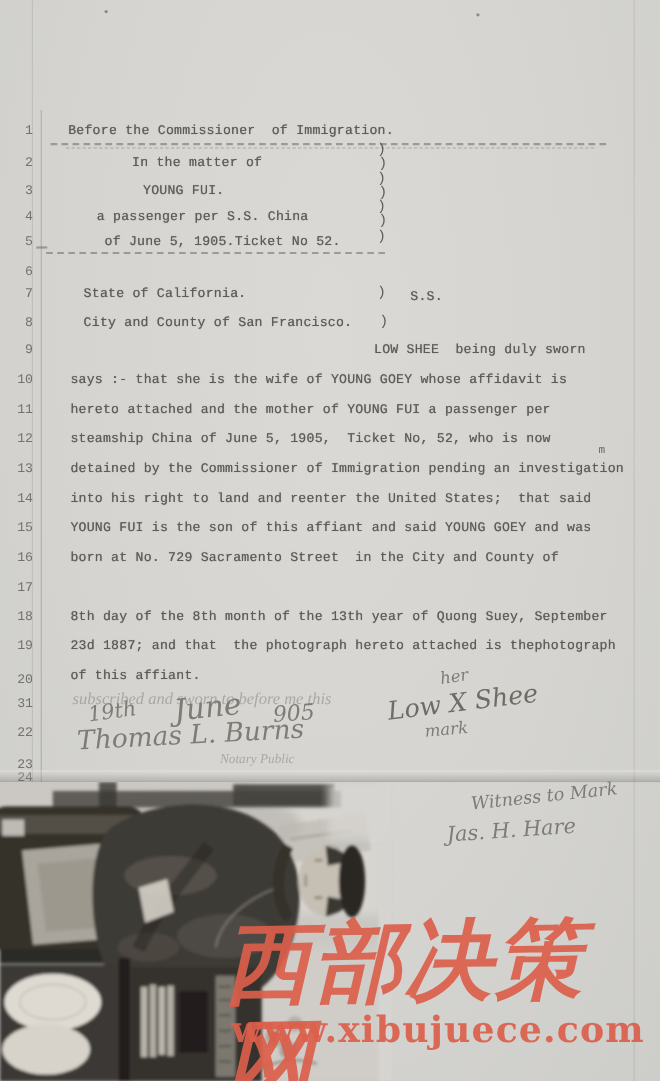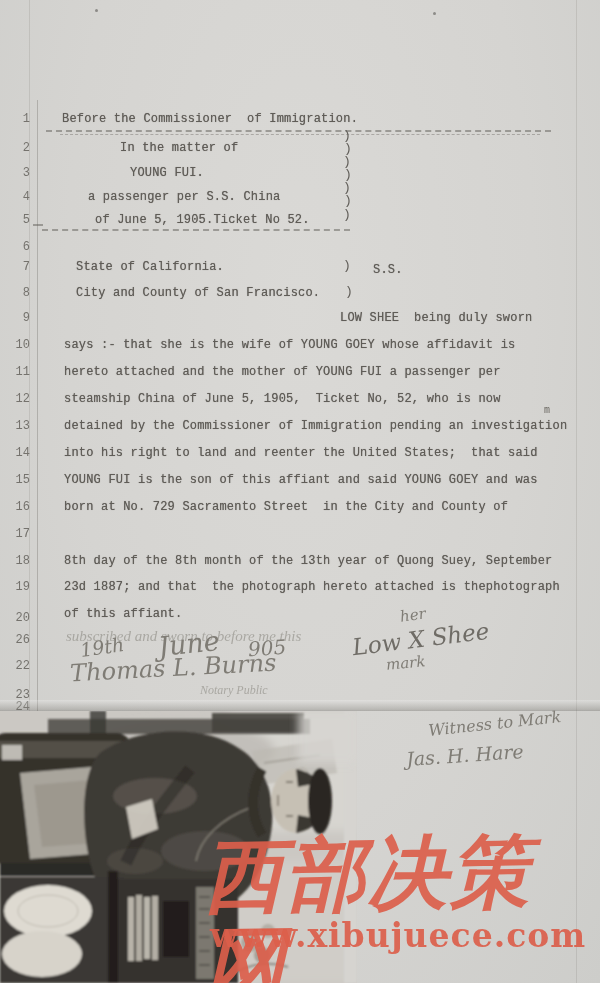--- a/index.html
+++ b/index.html
@@ -59,21 +59,21 @@
   <span class="lnum" style="top:365px">11</span>
   <span class="lnum" style="top:392px">12</span>
   <span class="lnum" style="top:419px">13</span>
   <span class="lnum" style="top:446px">14</span>
   <span class="lnum" style="top:473px">15</span>
   <span class="lnum" style="top:500px">16</span>
   <span class="lnum" style="top:527px">17</span>
   <span class="lnum" style="top:554px">18</span>
   <span class="lnum" style="top:580px">19</span>
   <span class="lnum" style="top:611px">20</span>
-  <span class="lnum" style="top:633px">26</span>
+  <span class="lnum" style="top:633px">31</span>
   <span class="lnum" style="top:659px">22</span>
   <span class="lnum" style="top:688px">23</span>
   <span class="lnum" style="top:700px">24</span>
 
   <span class="tl" style="left:62px;top:112px">Before the Commissioner  of Immigration.</span>
   <div class="dash" style="left:46px;top:130px;width:505px"></div>
   <div class="dash f2" style="left:60px;top:134px;width:480px"></div>
   <span class="tl" style="left:120px;top:141px">In the matter of</span>
   <span class="tl" style="left:130px;top:166px">YOUNG FUI.</span>
   <span class="tl" style="left:88px;top:190px">a passenger per S.S. China</span>

